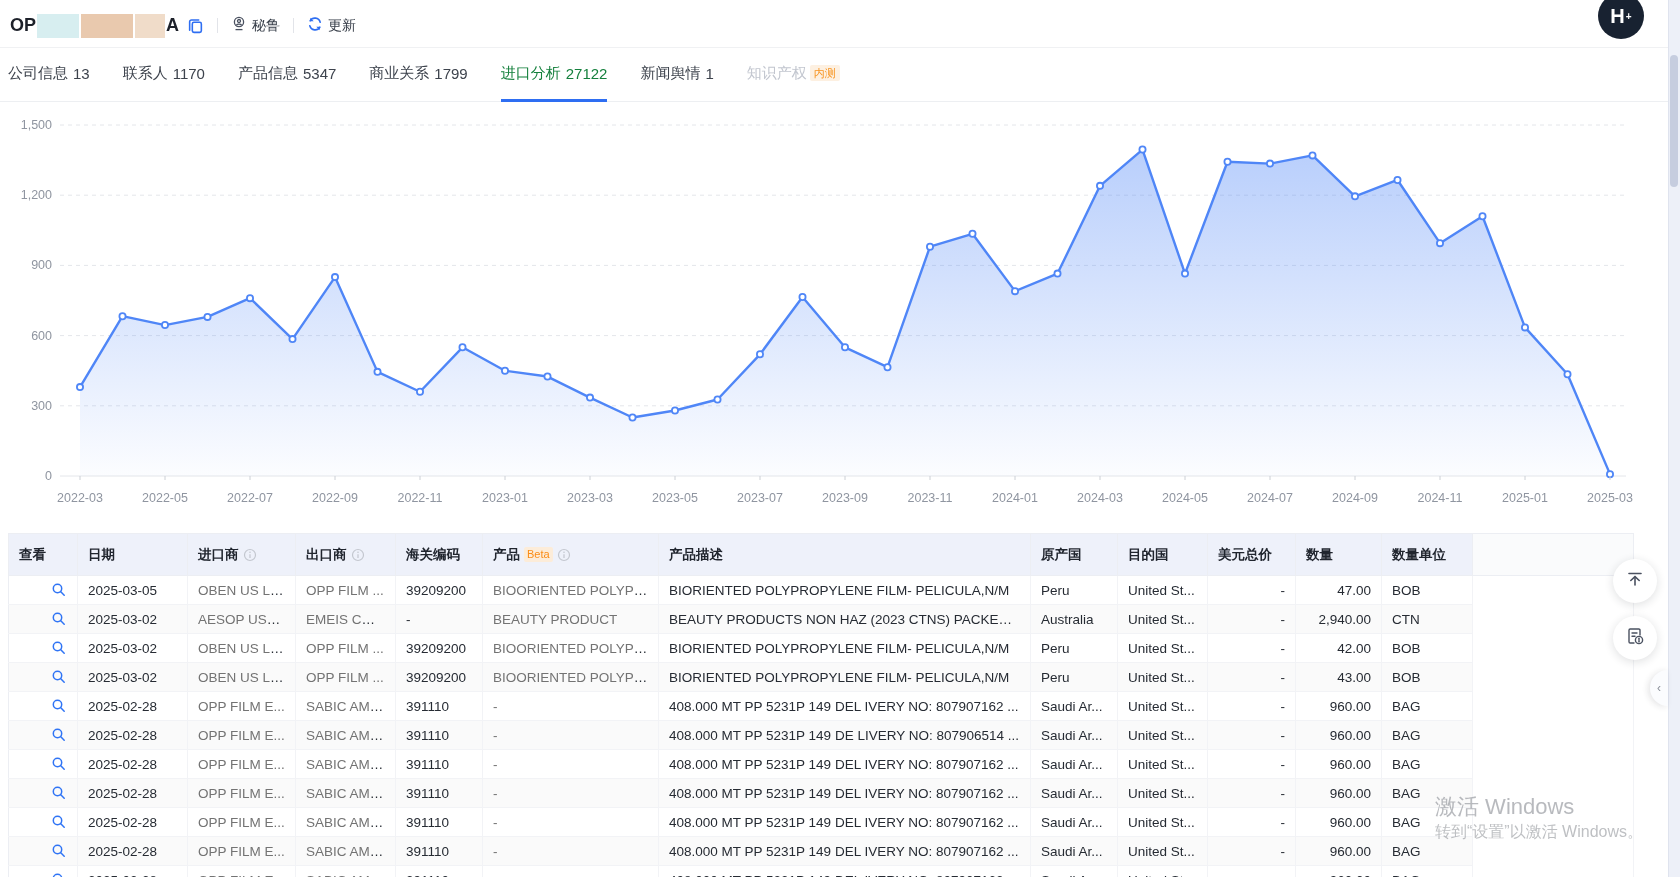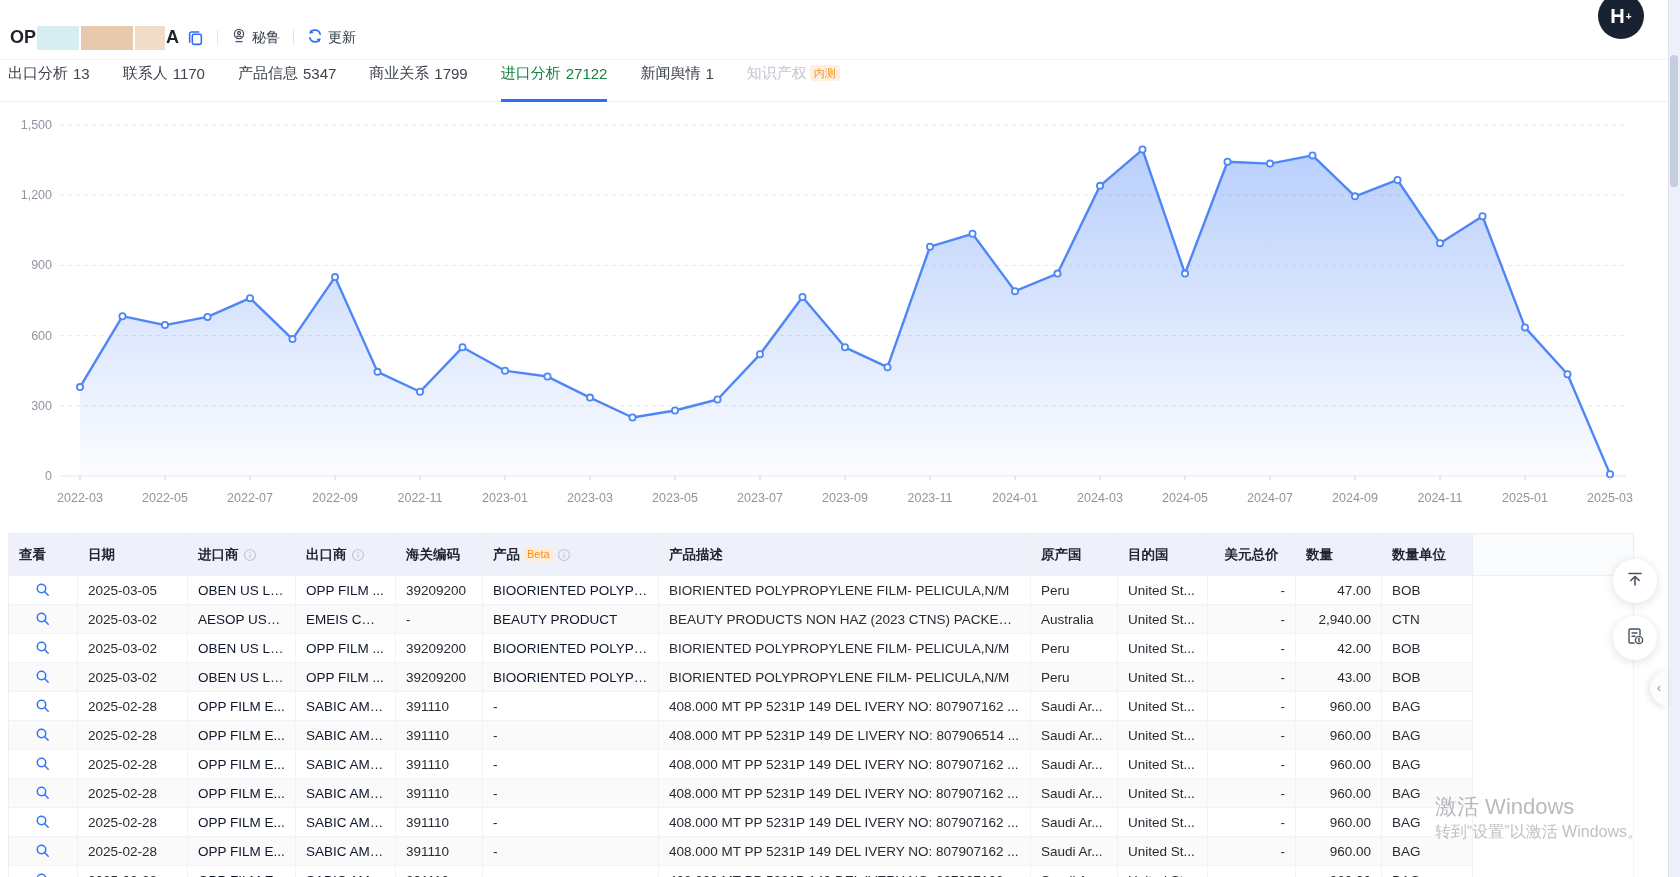--- a/index.html
+++ b/index.html
@@ -1,19 +1,19 @@
 <!DOCTYPE html>
 <html><head>
 <meta charset="utf-8">
 <style>
   * { margin:0; padding:0; box-sizing:border-box; }
   html,body { width:1680px; height:877px; overflow:hidden; background:#fff;
     font-family:"Liberation Sans","DejaVu Sans",sans-serif; color:#262b33; }
   
-  .topbar { position:absolute; left:0; top:16px; width:1668px; height:44px;
+  .topbar { position:absolute; left:0; top:4px; width:1668px; height:44px;
     border-bottom:1px solid #f0f1f3; display:flex; align-items:center; padding-left:10px; background:#fff; z-index:5; }
   .company { display:flex; align-items:center; font-size:18px; font-weight:700; color:#1d212a; }
   .redact { display:inline-block; height:24px; margin:0 1px; }
   .r1 { width:42px; background:#d7eef0; }
   .r2 { width:52px; background:#e9c9ae; }
   .r3 { width:30px; background:#f0dcc9; }
   .ic-btn { display:inline-flex; align-items:center; margin-left:8px; cursor:pointer; }
   .vdiv { width:1px; height:15px; background:#e2e4e9; margin:0 13px; }
   .tb-item { display:flex; align-items:center; gap:5px; font-size:14px; color:#333a45; cursor:pointer; }
   .logo-circle { position:absolute; left:1598px; top:-7px; width:46px; height:46px; border-radius:50%;
@@ -35,25 +35,25 @@
   .chart-wrap { position:absolute; left:0; top:100px; width:1640px; height:420px; overflow:hidden; }
   .axis-text { font-size:12.5px; fill:#8f95a0; }
   
   .tbl { position:absolute; left:8px; top:533px; width:1625px; border-collapse:collapse;
     table-layout:fixed; font-size:13.5px; }
   .tbl th { background:#eef1fa; height:42px; font-weight:700; color:#20252e; text-align:left;
     padding:0 10px; border:1px solid #eceef3; white-space:nowrap; overflow:hidden; }
   .tbl th.blank { background:#fafbfc; }
   .tbl td { height:29px; padding:0 10px; border-right:1px solid #f2f3f6; border-bottom:1px solid #f2f3f6;
     white-space:nowrap; overflow:hidden; text-overflow:ellipsis; background:#fff; }
-  .tbl td:first-child, .tbl th:first-child { border-left:1px solid #eceef3; text-align:center; }
+  .tbl td:first-child, .tbl th:first-child { border-left:1px solid #eceef3; text-align:right; }
   .tbl tr.even td { background:#fafafa; }
   .tbl td.blank, .tbl tr.even td.blank { background:#fff; border-bottom:none; }
   .tbl .num, .tbl th.num { text-align:right; }
-  .cell-link { color:#0f172a; cursor:pointer; }
+  .cell-link { color:#737373; cursor:pointer; }
   .th-flex { display:flex; align-items:center; gap:4px; }
   .badge-beta { background:#fcecd9; color:#fa8c16; font-size:11px; line-height:15px;
     padding:0 3px; border-radius:2px; font-weight:400; }
   .info-ic { display:inline-flex; }
   .mag { cursor:pointer; display:inline-flex; vertical-align:middle; }
   
   .fab { position:absolute; left:1613px; width:44px; height:44px; border-radius:50%; background:#fff;
     box-shadow:0 2px 10px rgba(31,35,41,.14); display:flex; align-items:center; justify-content:center;
     cursor:pointer; z-index:8; }
   .fab1 { top:559px; } .fab2 { top:616px; }
@@ -112,21 +112,21 @@
     <span>更新</span>
   </span>
 </div>
 <div class="logo-circle">
   <span>H</span>
     <sup>+</sup>
 </div>
 
 <div class="tabbar" id="tabbar">
     <div class="tab">
-      <span>出口分析</span>
+      <span>公司信息</span>
       <span class="cnt">13</span>
     </div>
     <div class="tab">
       <span>联系人</span>
       <span class="cnt">1170</span>
     </div>
     <div class="tab">
       <span>产品信息</span>
       <span class="cnt">5347</span>
     </div>
@@ -327,21 +327,21 @@
           <span class="th-flex">
             <span>原产国</span>
           </span>
         </th>
         <th>
           <span class="th-flex">
             <span>目的国</span>
           </span>
         </th>
         <th class="num">
-          <span class="th-flex" style="justify-content: center;">
+          <span class="th-flex" style="justify-content: flex-start;">
             <span>美元总价</span>
           </span>
         </th>
         <th class="num">
           <span class="th-flex" style="justify-content: flex-start;">
             <span>数量</span>
           </span>
         </th>
         <th>
           <span class="th-flex">

